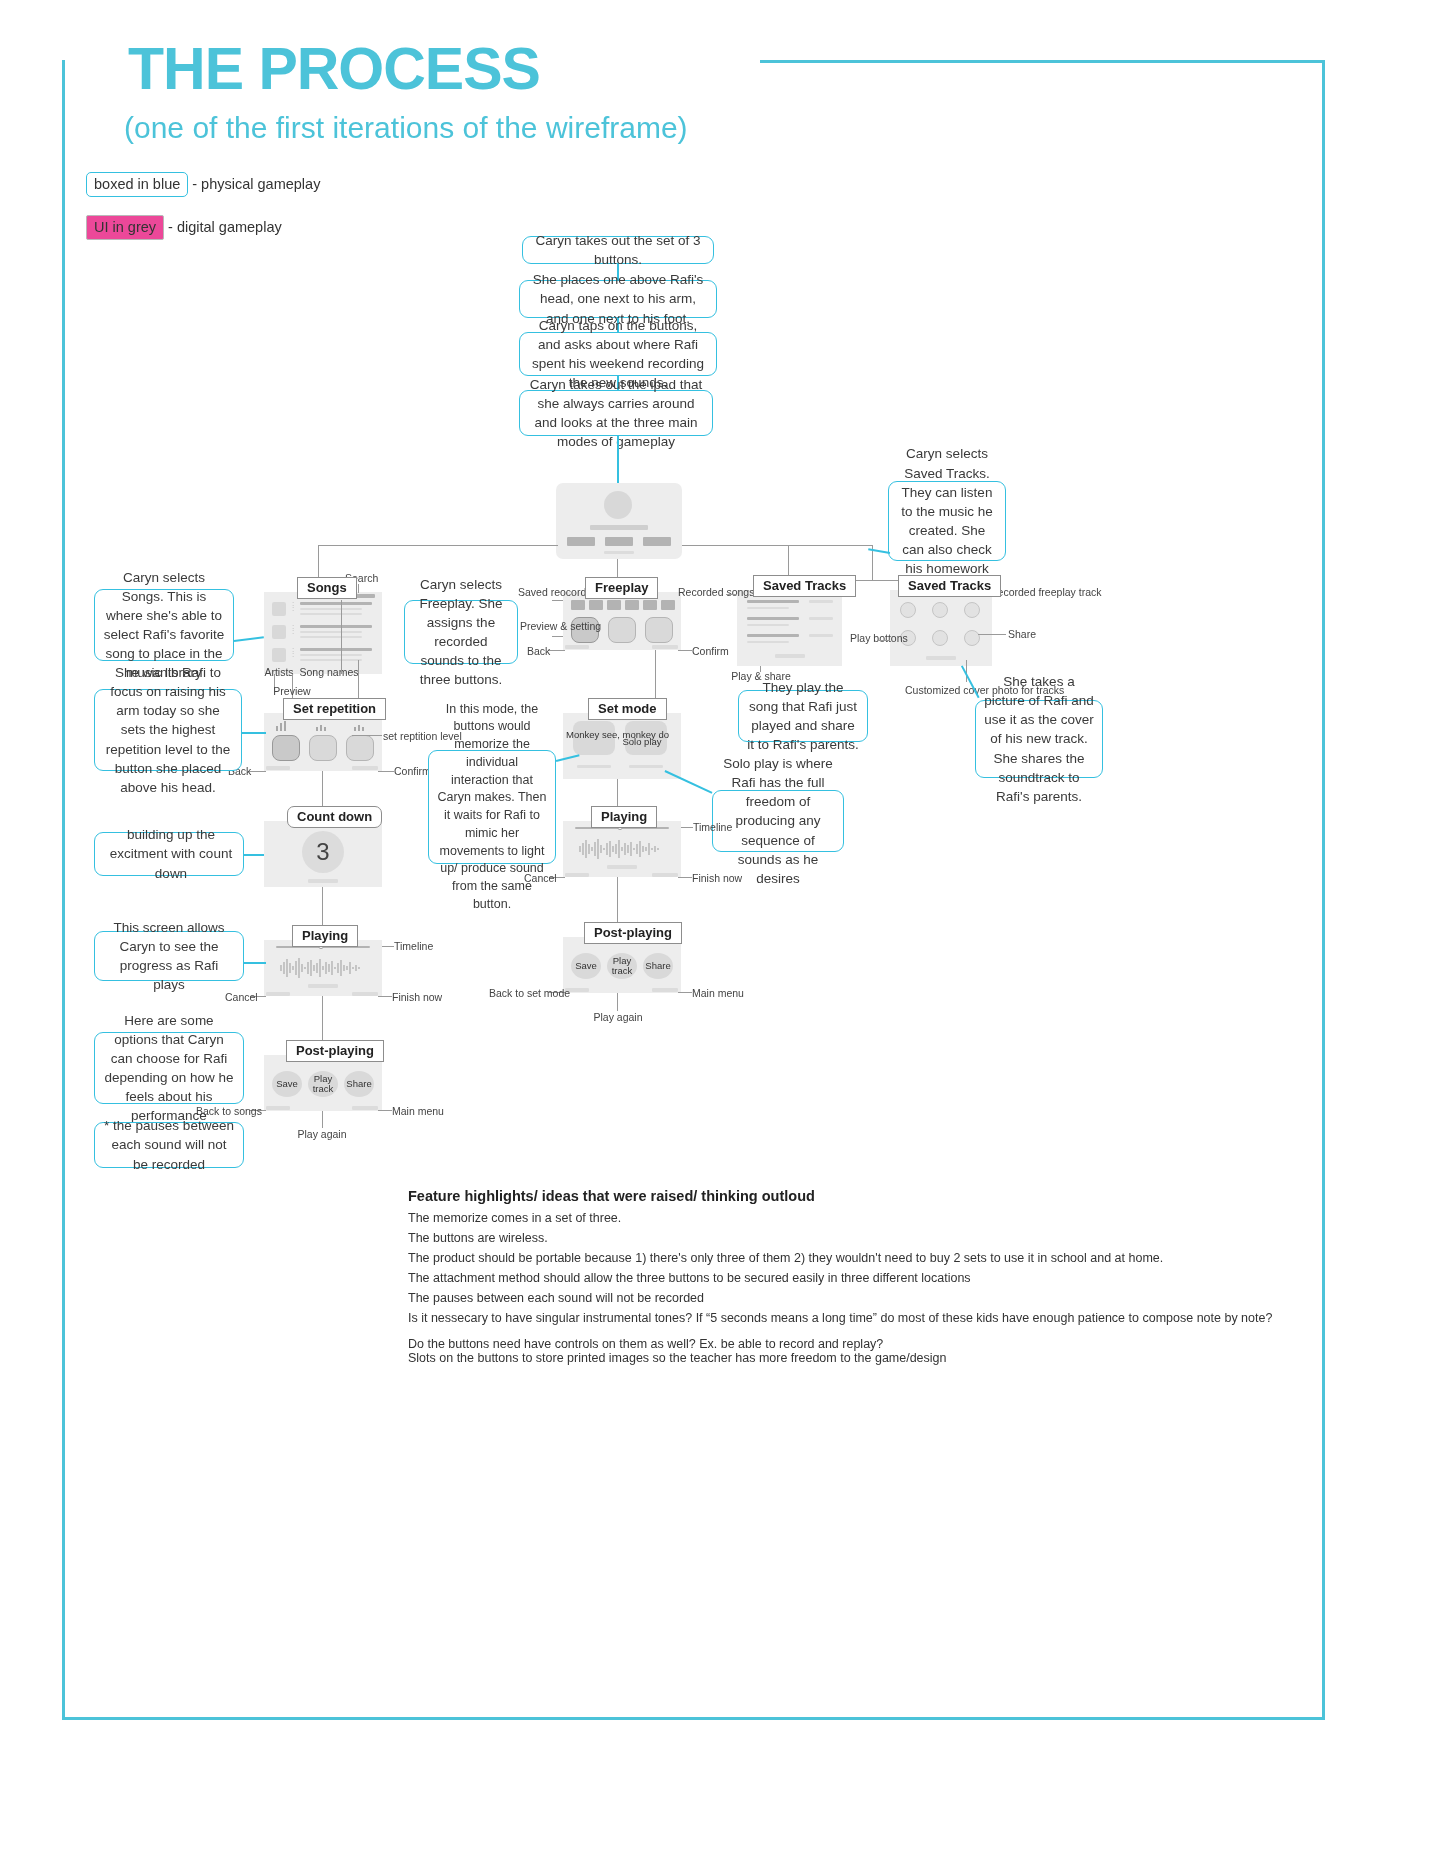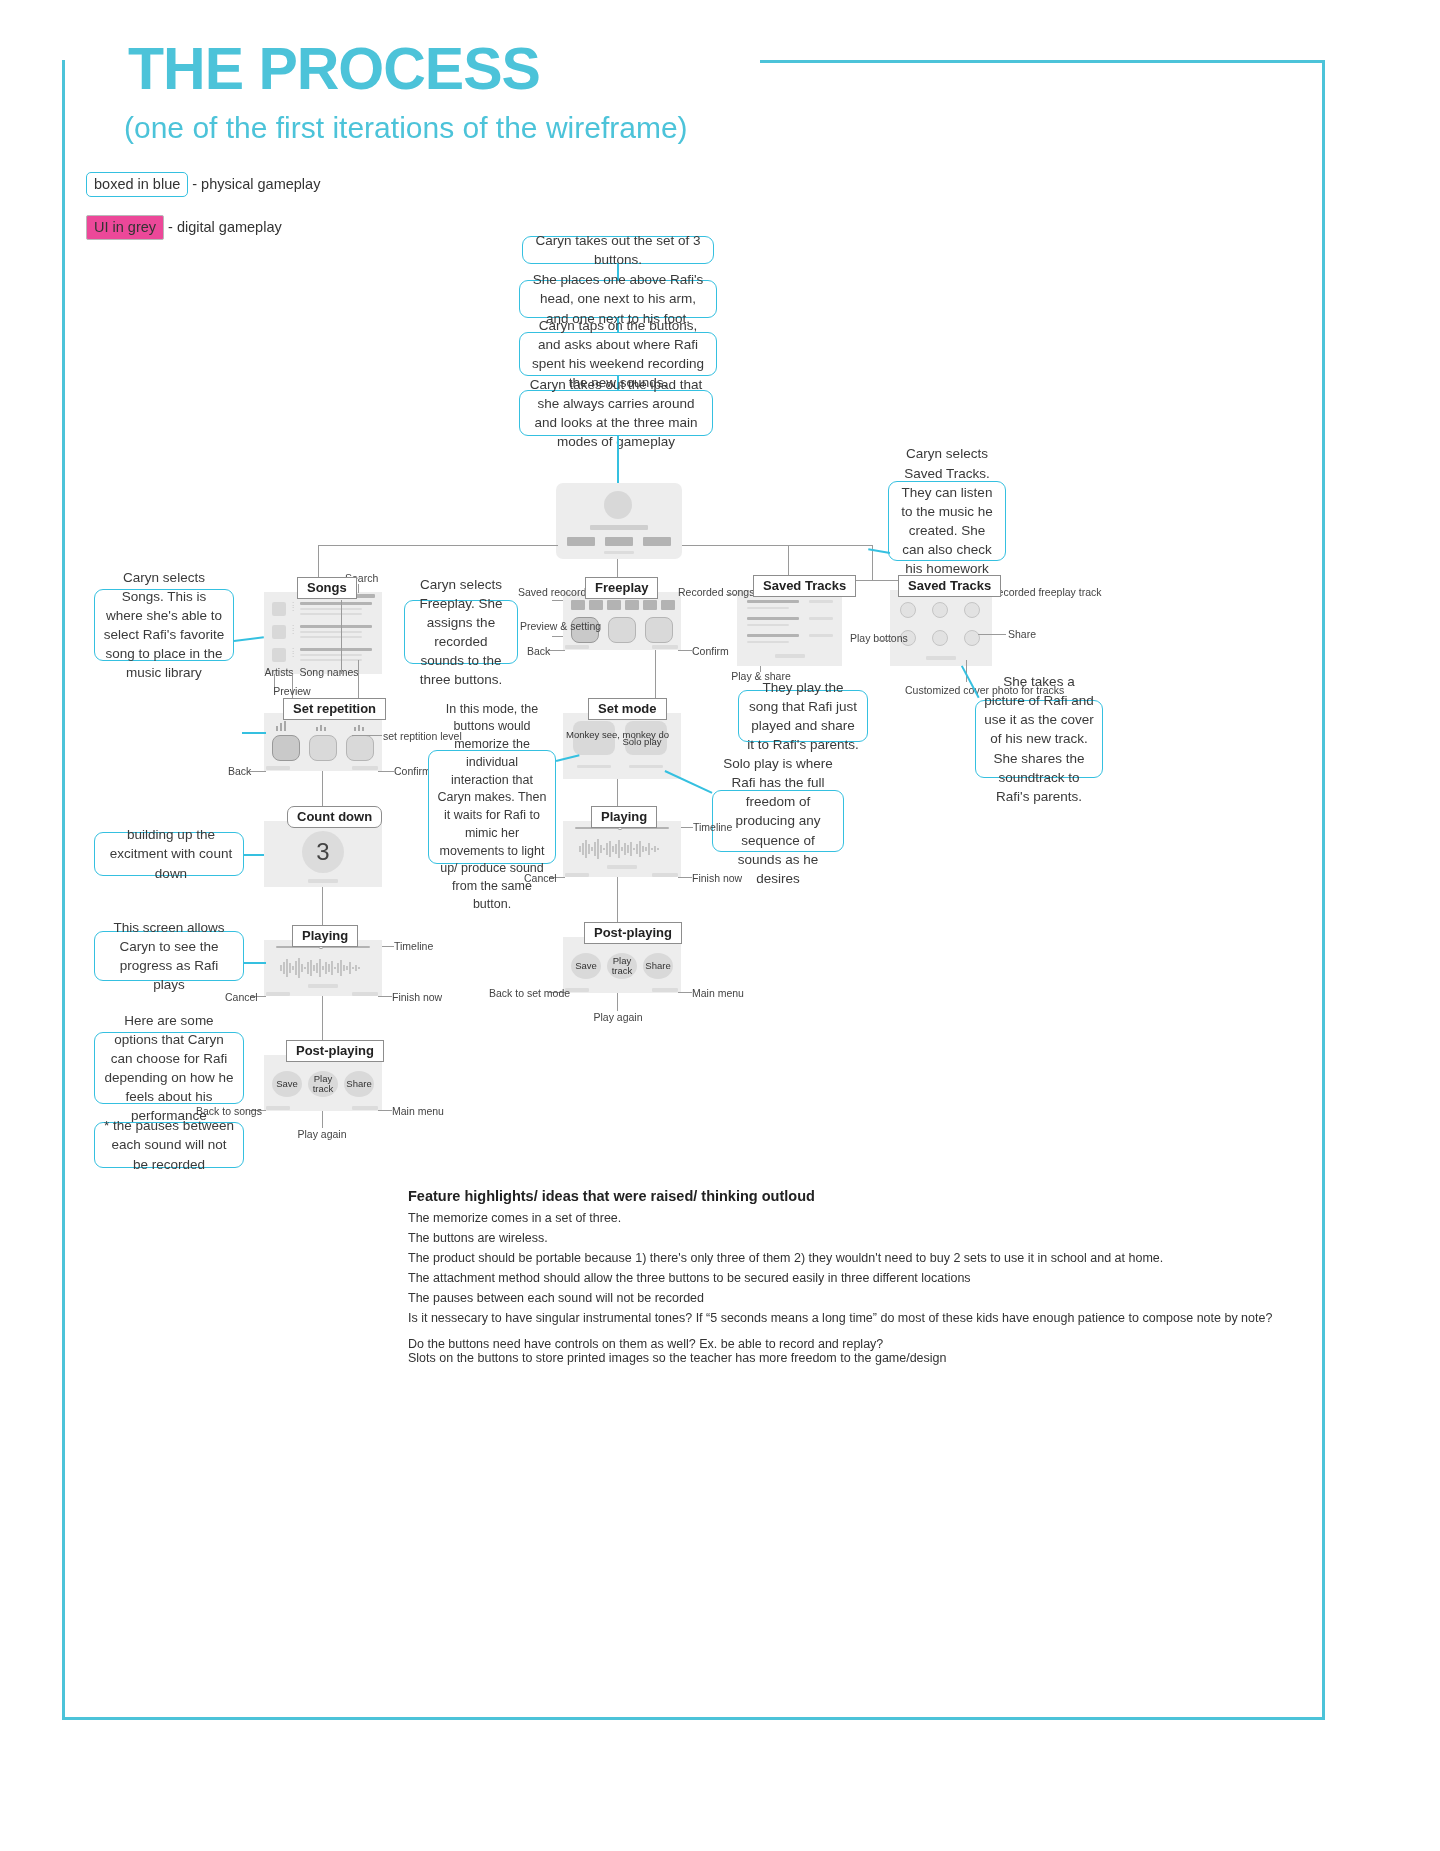--- a/index.html
+++ b/index.html
@@ -232,20 +232,21 @@
   </div>
   <div class="gline h" style="left:352px; top:735px; width:30px;"></div>
   <div class="tag" style="left:383px; top:730px;">set reptition level</div>
   <div class="bar light" style="left:266px; top:766px; width:24px; height:4px;"></div>
   <div class="bar light" style="left:352px; top:766px; width:26px; height:4px;"></div>
   <div class="gline h" style="left:248px; top:771px; width:18px;"></div>
   <div class="tag" style="left:228px; top:765px;">Back</div>
   <div class="gline h" style="left:378px; top:771px; width:16px;"></div>
   <div class="tag" style="left:394px; top:765px;">Confirm</div>
 
+  <div class="callout" style="left:94px; top:689px; width:148px; height:82px;">She wants Rafi to focus on raising his arm today so she sets the highest repetition level to the button she placed above his head.</div>
   <div class="bline h" style="left:242px; top:732px; width:24px;"></div>
 
   <div class="gline v" style="left:322px; top:771px; height:54px;"></div>
   <div class="screen-label" style="left:287px; top:806px;border-radius:7px;">Count down</div>
   <div class="screen" style="left:264px; top:821px; width:118px; height:66px;">
     <div class="countcircle" style="left:38px; top:10px; width:42px; height:42px;">3</div>
     <div class="bar light" style="left:44px; top:58px; width:30px; height:4px;"></div>
   </div>
   <div class="callout" style="left:94px; top:832px; width:150px; height:44px;padding-left:12px;">building up the excitment with count down</div>
   <div class="bline h" style="left:244px; top:854px; width:20px;"></div>

